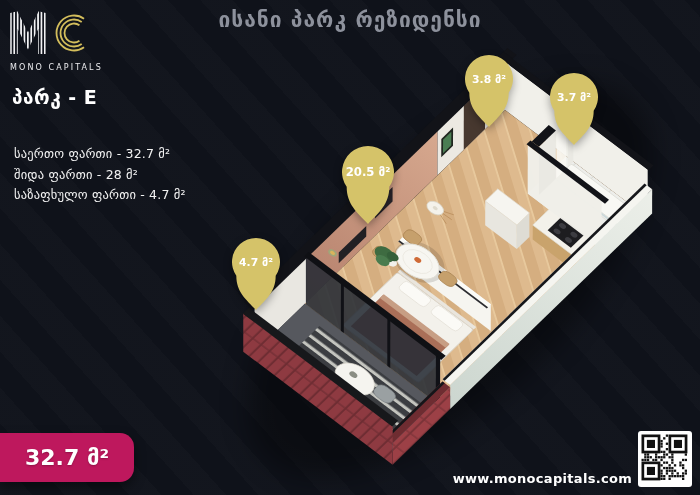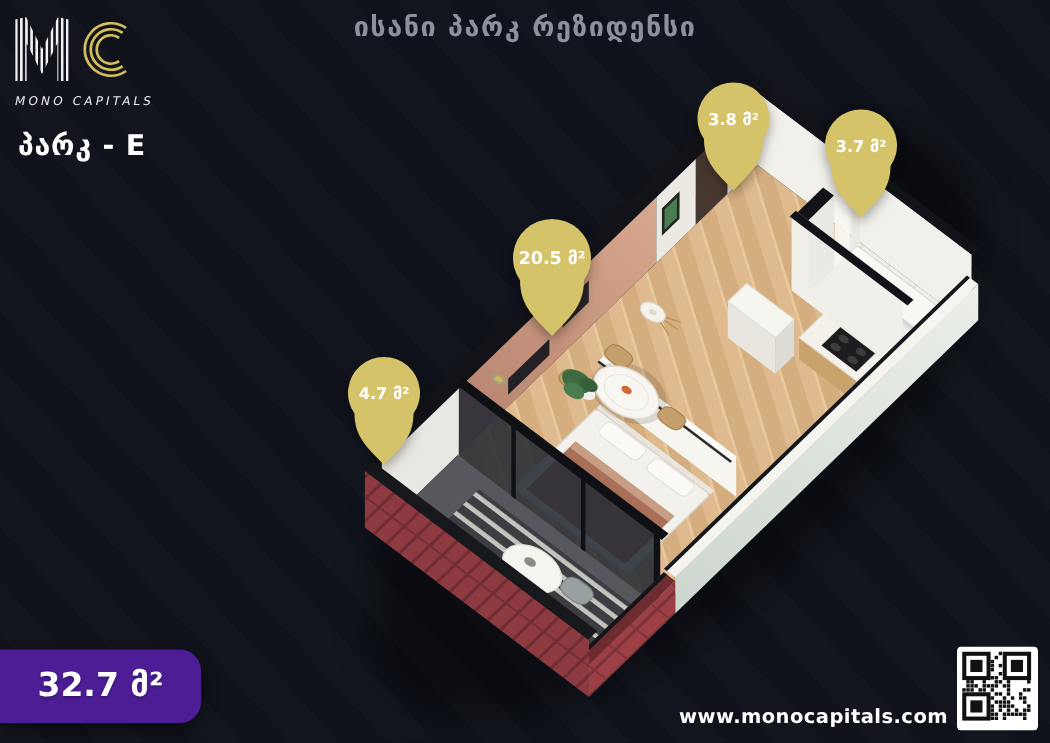--- a/index.html
+++ b/index.html
@@ -3,29 +3,29 @@
 <meta charset="utf-8">
 <style>
   html,body{margin:0;padding:0;}
   body{
     position:relative;width:700px;height:495px;overflow:hidden;
     background:#0f121a;
     font-family:"DejaVu Sans","Liberation Sans",sans-serif;
   }
   .watermark{position:absolute;inset:0;pointer-events:none;
     background:repeating-linear-gradient(48deg, rgba(255,255,255,0.016) 0 24px, rgba(255,255,255,0) 24px 48px);}
-  .logo{position:absolute;top:8px;left:10px;width:92px;text-align:center;font-style:italic;}
+  .logo{position:absolute;top:8px;left:10px;width:92px;text-align:center;}
   .brand-name{color:#ececef;font-size:8px;letter-spacing:2.1px;margin-top:1px;white-space:nowrap;}
   .title{position:absolute;top:8px;left:0;width:100%;margin:0;text-align:center;
-    color:#8d919c;font-size:18px;font-weight:700;letter-spacing:1px;}
+    color:#8d919c;font-size:21px;font-weight:700;letter-spacing:1px;}
   .block-label{position:absolute;top:86px;left:12px;color:#ffffff;font-size:19px;font-weight:700;letter-spacing:.5px;}
   .area-list{position:absolute;top:146px;left:14px;color:#f2f2f2;font-size:12.5px;}
   .area-item{margin-bottom:5.5px;letter-spacing:.2px;}
   .plan{position:absolute;left:0;top:0;}
-  .badge{position:absolute;left:0;top:433px;width:134px;height:49px;background:#4c1d95;
+  .badge{position:absolute;left:0;top:433px;width:134px;height:49px;background:#be185d;
     border-radius:0 14px 14px 0;display:flex;align-items:center;justify-content:center;
     color:#fff;font-weight:700;font-size:22px;box-shadow:0 5px 12px rgba(0,0,0,.45);
     text-shadow:0 1px 2px rgba(0,0,0,.25);}
   .website{position:absolute;top:471px;right:68px;color:#fff;font-size:13px;font-weight:700;letter-spacing:.3px;cursor:pointer;}
   .qr{position:absolute;left:638px;top:431px;}
   .nss{vector-effect:non-scaling-stroke;}
   .pin{filter:drop-shadow(0 3px 4px rgba(0,0,0,.35));}
 </style>
 </head>
 <body>
@@ -45,20 +45,23 @@
     <path d="M69.45 17.22 A9.5 9.5 0 1 0 69.45 32.78" fill="none" stroke="#d4be5c" stroke-width="1.8"></path>
   </svg>
   <div class="brand-name">MONO CAPITALS</div>
 </div>
 
 <h1 class="title">ისანი პარკ რეზიდენსი</h1>
 
 <div class="block-label">პარკ - E</div>
 
 <div class="area-list">
+  <div class="area-item">საერთო ფართი - 32.7 მ²</div>
+  <div class="area-item">შიდა ფართი - 28 მ²</div>
+  <div class="area-item">საზაფხულო ფართი - 4.7 მ²</div>
 </div>
 
 <svg id="plan" class="plan" width="700" height="495" viewBox="0 0 700 495">
   <defs>
     <filter id="blurF" x="-60%" y="-60%" width="220%" height="220%">
         <feGaussianBlur stdDeviation="14"></feGaussianBlur>
       </filter>
     <linearGradient id="salmonG" x1="0" y1="0" x2="1" y2="0">
       <stop offset="0" stop-color="#b5806c"></stop>
         <stop offset="1" stop-color="#d7a98f"></stop>

